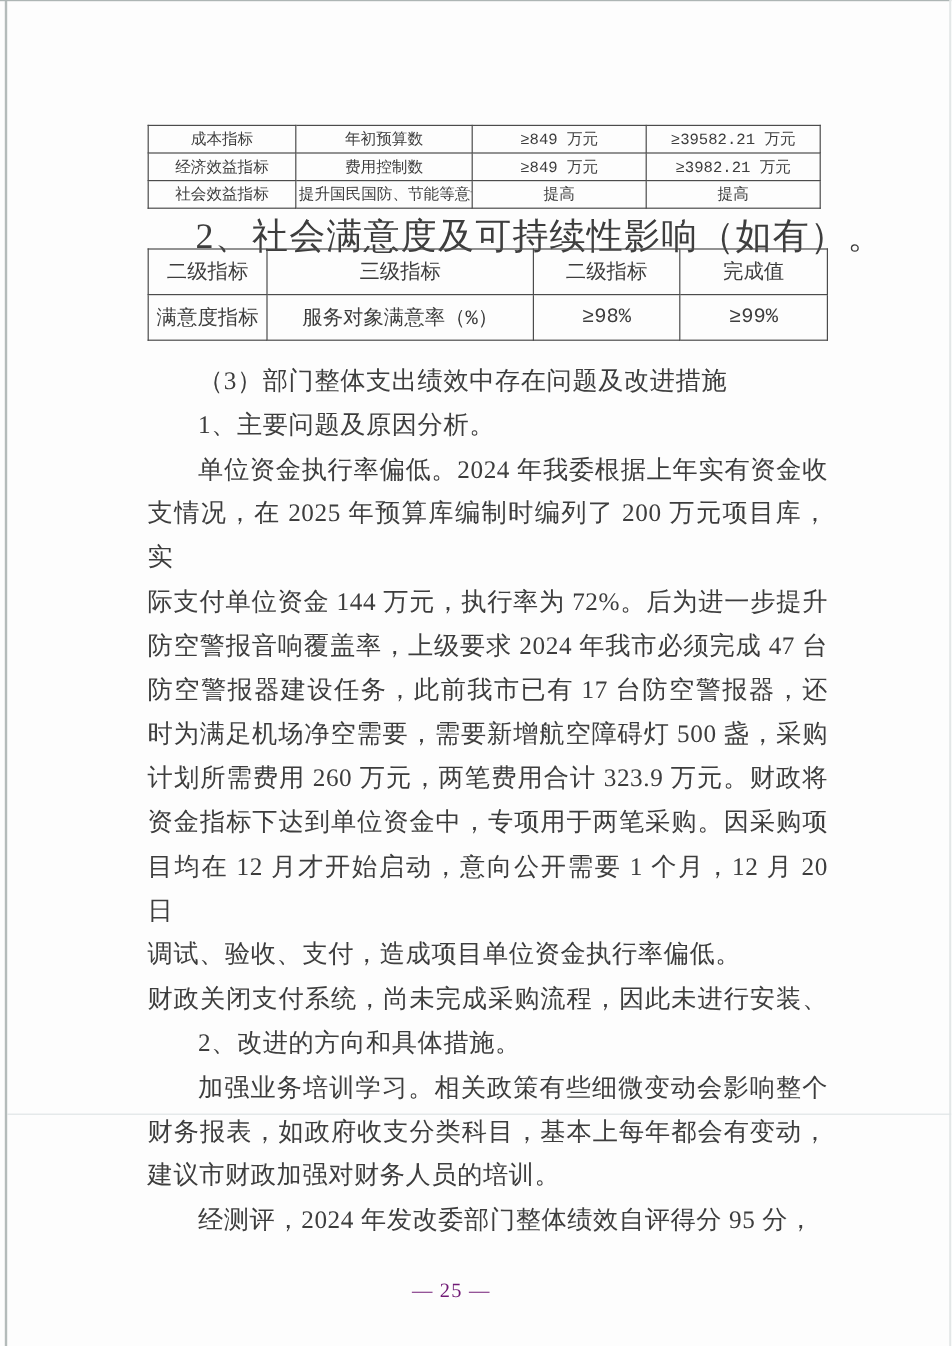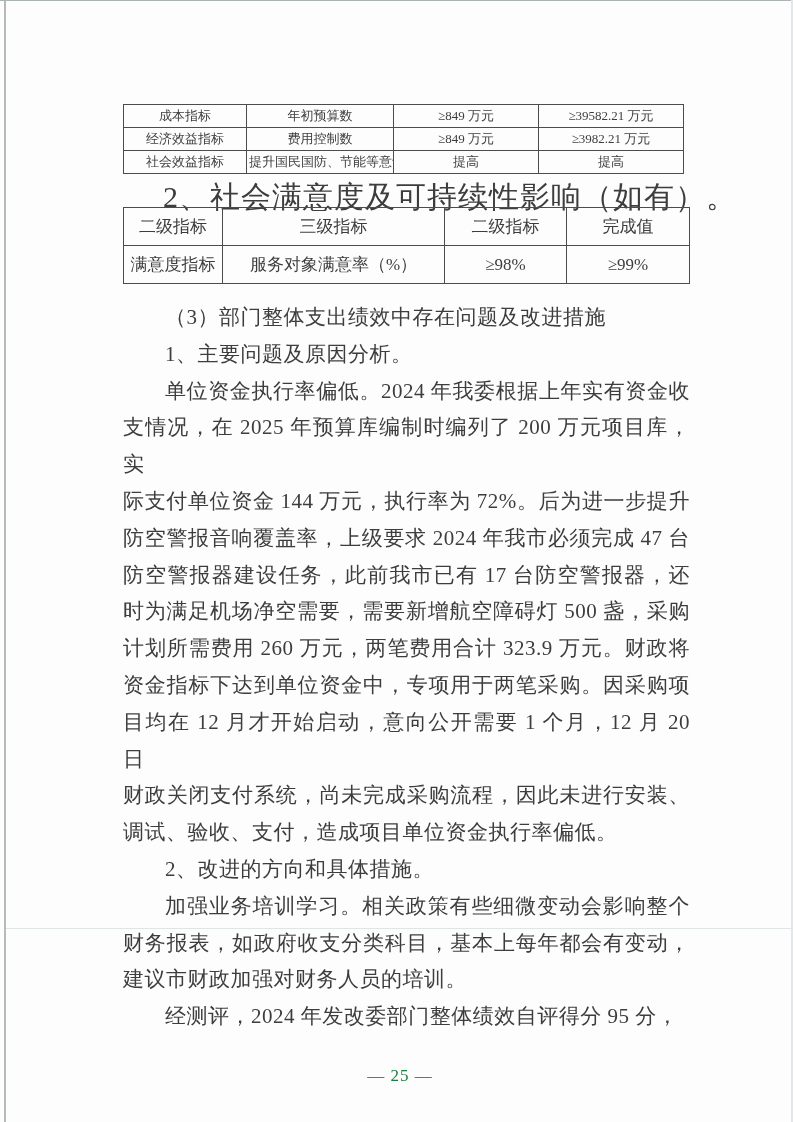--- a/index.html
+++ b/index.html
@@ -10,40 +10,40 @@
     overflow:hidden;
     font-family:"Liberation Serif","DejaVu Serif",serif;
     color:#3d3d3d;
   }
   
   .edge-left  { position:absolute; left:4px; top:0; width:2px; height:100%; background:#b4bbba; }
   .edge-top   { position:absolute; left:0; top:0; width:100%; height:1px; background:#adb5b4; }
   .edge-right { position:absolute; right:0; top:0; width:2px; height:100%; background:#e3e7e7; }
   .scan-line  { position:absolute; left:6px; right:0; top:928px; height:1px; background:#dfe4e5; }
 
-  table { position:absolute; border-collapse:collapse; table-layout:fixed; }
+  table { position:absolute; border-collapse:collapse; table-layout:fixed;font-family:Liberation Mono, monospace; }
   th,td { border:1px solid #4c4c4c; text-align:center; vertical-align:middle;
           font-weight:normal; padding:0 2px; overflow:hidden; white-space:nowrap; }
 
   .t1 { left:123px; top:104px; width:560px; font-size:13px; }
   .t1 td { height:22px; }
 
   .heading { position:absolute; left:163px; top:177px; font-size:30px; letter-spacing:1px; }
 
   .t2 { left:123px; top:207px; width:566px; font-size:17px; }
   .t2 th, .t2 td { height:37px;margin-left:24px; }
 
   .body-text { position:absolute; left:123px; top:299px; width:567px;
                font-size:21px; line-height:36.8px; letter-spacing:0.5px; }
   .line { min-height:36.8px; }
   .line.indent { text-indent:42px; }
   .line.just { text-align:justify; text-align-last:justify; }
 
   .footer { position:absolute; left:0; top:1066px; width:752px;
-            text-align:center; font-size:17px; color:#15803d; letter-spacing:1px;margin-left:24px; }
+            text-align:center; font-size:17px; color:#701a75; letter-spacing:1px; }
 </style>
 </head>
 <body>
 
 <div class="page">
   <div class="edge-left"></div>
   <div class="edge-top"></div>
   <div class="edge-right"></div>
   <div class="scan-line"></div>
 
@@ -108,22 +108,22 @@
       <div class="line indent">1、主要问题及原因分析。</div>
       <div class="line indent just">单位资金执行率偏低。2024 年我委根据上年实有资金收</div>
       <div class="line just">支情况，在 2025 年预算库编制时编列了 200 万元项目库，实</div>
       <div class="line just">际支付单位资金 144 万元，执行率为 72%。后为进一步提升</div>
       <div class="line just">防空警报音响覆盖率，上级要求 2024 年我市必须完成 47 台</div>
       <div class="line just">防空警报器建设任务，此前我市已有 17 台防空警报器，还</div>
       <div class="line just">时为满足机场净空需要，需要新增航空障碍灯 500 盏，采购</div>
       <div class="line just">计划所需费用 260 万元，两笔费用合计 323.9 万元。财政将</div>
       <div class="line just">资金指标下达到单位资金中，专项用于两笔采购。因采购项</div>
       <div class="line just">目均在 12 月才开始启动，意向公开需要 1 个月，12 月 20 日</div>
+      <div class="line">调试、验收、支付，造成项目单位资金执行率偏低。</div>
       <div class="line just">财政关闭支付系统，尚未完成采购流程，因此未进行安装、</div>
-      <div class="line">调试、验收、支付，造成项目单位资金执行率偏低。</div>
       <div class="line indent">2、改进的方向和具体措施。</div>
       <div class="line indent just">加强业务培训学习。相关政策有些细微变动会影响整个</div>
       <div class="line just">财务报表，如政府收支分类科目，基本上每年都会有变动，</div>
       <div class="line">建议市财政加强对财务人员的培训。</div>
       <div class="line indent">经测评，2024 年发改委部门整体绩效自评得分 95 分，</div>
     </div>
 
   <div class="footer">— 25 —</div>
 </div>
 

